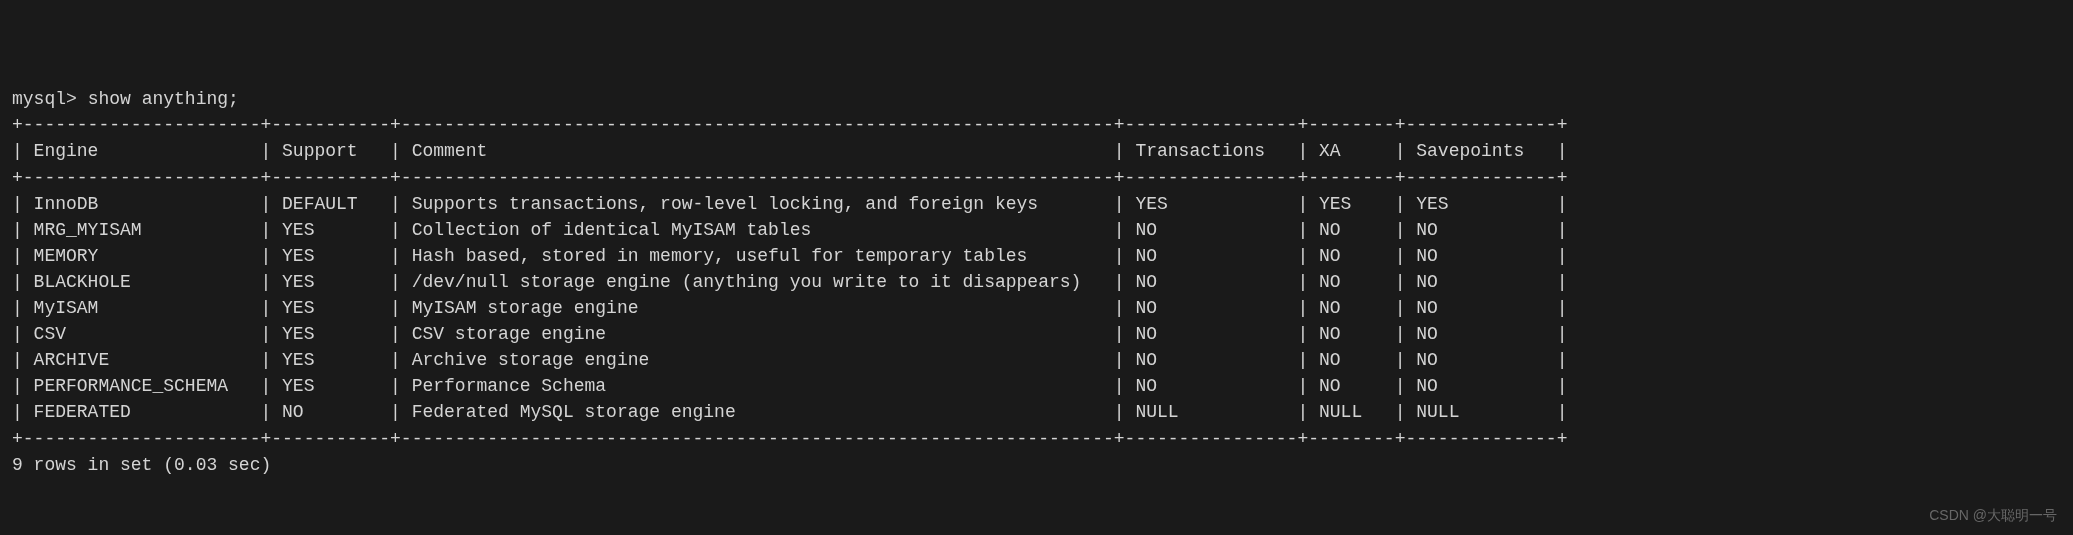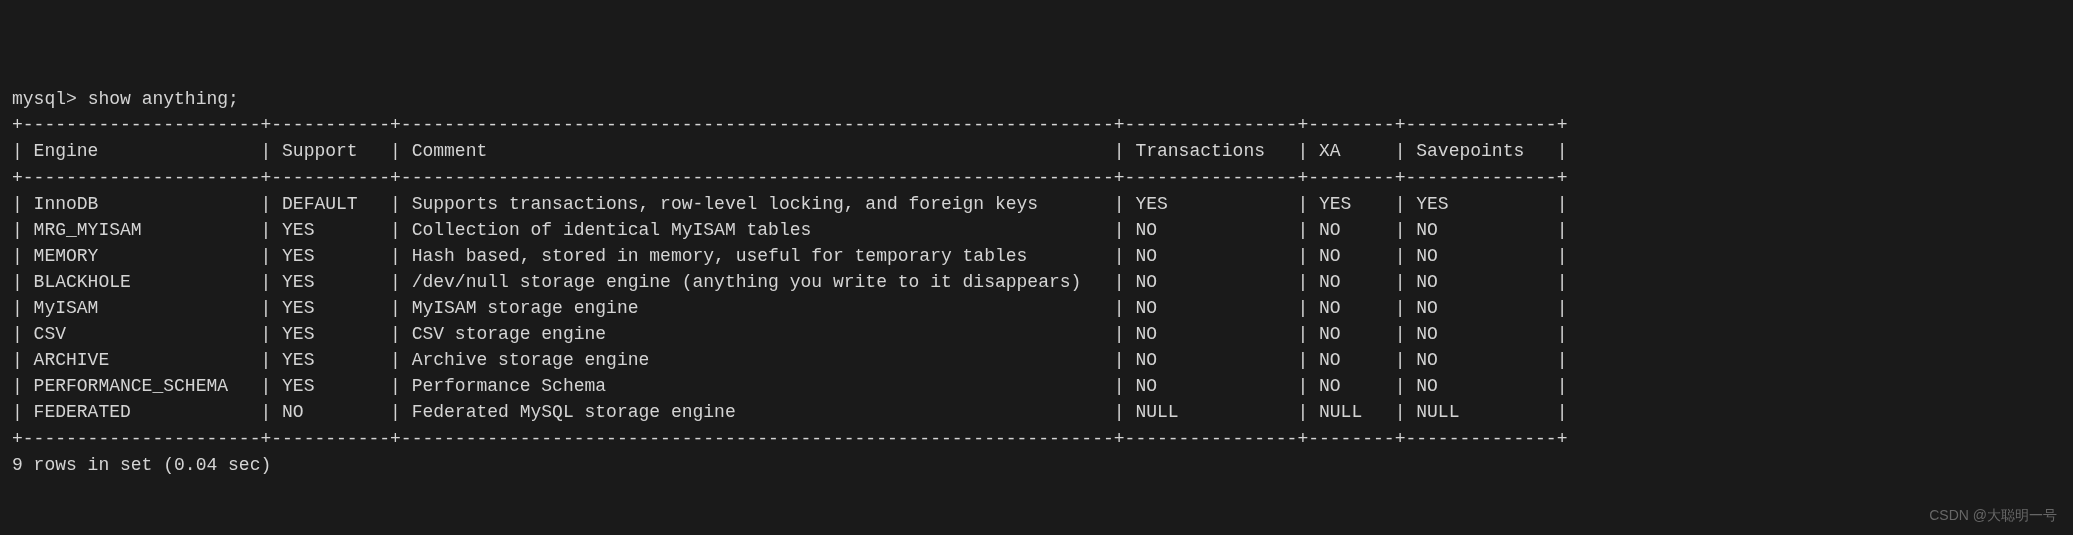--- a/index.html
+++ b/index.html
@@ -33,17 +33,17 @@
 <span id="body-rows">| InnoDB               | DEFAULT   | Supports transactions, row-level locking, and foreign keys       | YES            | YES    | YES          |
 | MRG_MYISAM           | YES       | Collection of identical MyISAM tables                            | NO             | NO     | NO           |
 | MEMORY               | YES       | Hash based, stored in memory, useful for temporary tables        | NO             | NO     | NO           |
 | BLACKHOLE            | YES       | /dev/null storage engine (anything you write to it disappears)   | NO             | NO     | NO           |
 | MyISAM               | YES       | MyISAM storage engine                                            | NO             | NO     | NO           |
 | CSV                  | YES       | CSV storage engine                                               | NO             | NO     | NO           |
 | ARCHIVE              | YES       | Archive storage engine                                           | NO             | NO     | NO           |
 | PERFORMANCE_SCHEMA   | YES       | Performance Schema                                               | NO             | NO     | NO           |
 | FEDERATED            | NO        | Federated MySQL storage engine                                   | NULL           | NULL   | NULL         |
 </span><span id="border-bot">+----------------------+-----------+------------------------------------------------------------------+----------------+--------+--------------+</span>
-<span>9 rows in set (0.04 sec)</span>
+<span>9 rows in set (0.03 sec)</span>
 
 <div class="watermark">CSDN @大聪明一号</div>
 
 
 
 </body></html>

